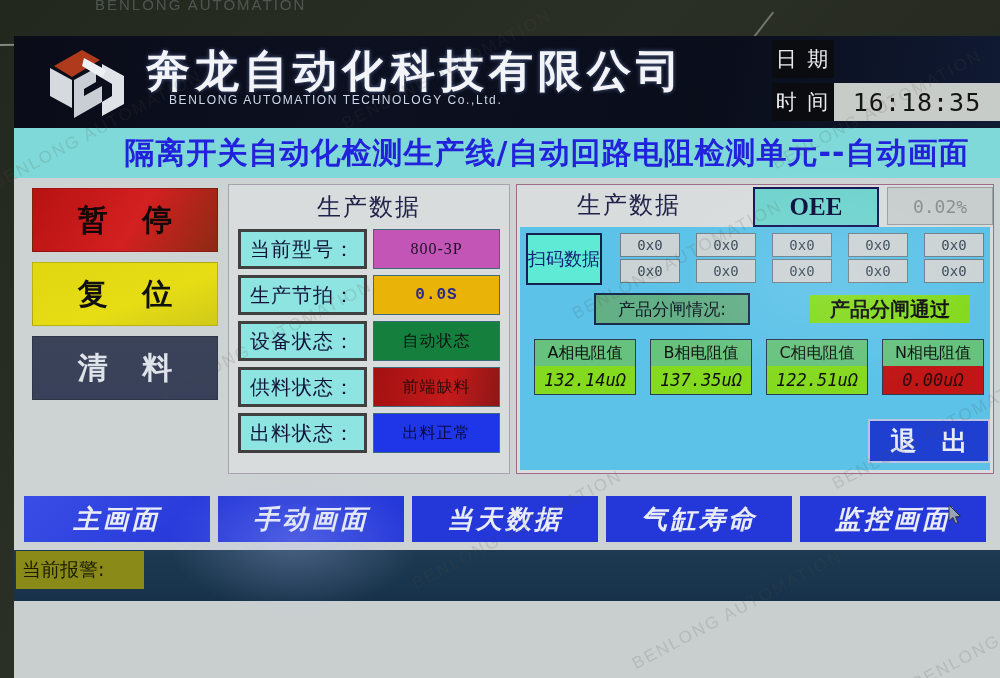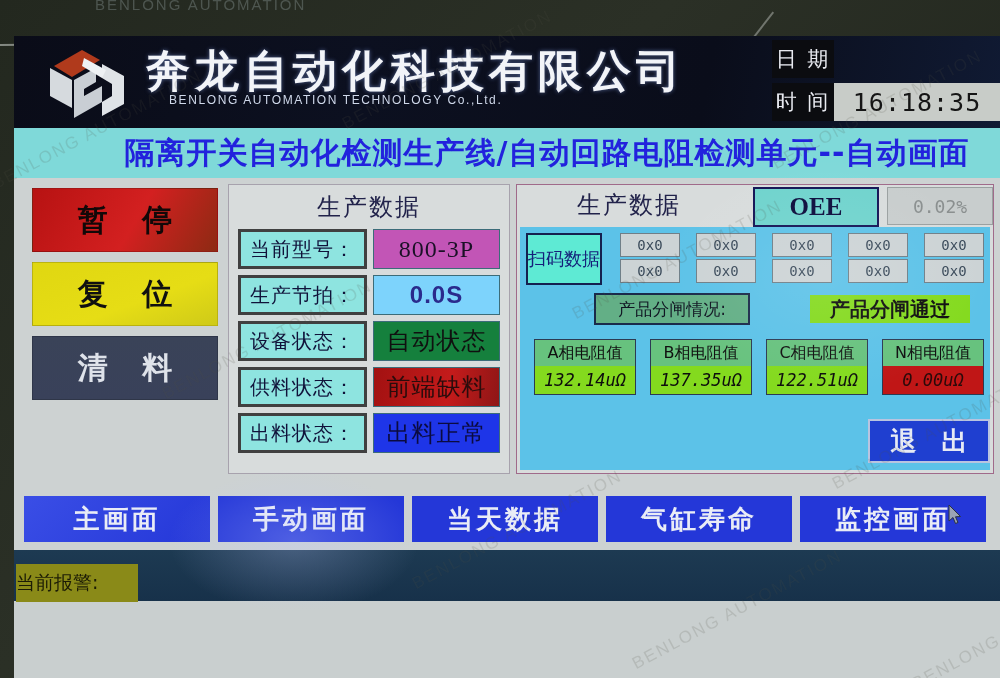--- a/index.html
+++ b/index.html
@@ -59,24 +59,24 @@
   .b-clear{background:linear-gradient(180deg,#3a4358,#39415a);color:#dfe3ea;}
 
   
   .card-left{position:absolute;left:214px;top:6px;width:280px;height:288px;
              background:#d8dcdc;border:1px solid #a7a2ad;}
   .card-title{text-align:center;color:#21224a;font-size:24px;padding-top:6px;letter-spacing:2px;
               font-family:"DejaVu Sans",sans-serif;}
   .kv{display:flex;margin:6px 9px 0 9px;height:40px;}
   .kv .k{width:123px;background:#8ee4e0;border:3px solid #404040;color:#10123a;
          font-size:20px;display:flex;align-items:center;justify-content:center;letter-spacing:1px;}
-  .kv .v{flex:1;margin-left:6px;border:1px solid #3c6c79;font-size:24px;
+  .kv .v{flex:1;margin-left:6px;border:1px solid #3c6c79;font-size:16px;
          display:flex;align-items:center;justify-content:center;letter-spacing:1px;}
   .v-model{background:#c255b6;color:#1a1026;font-family:"Liberation Serif",serif;font-size:22px;}
-  .v-takt{background:#7dd3fc;color:#2a2a8c;font-family:Liberation Sans, sans-serif;font-size:21px;font-weight:bold;}
+  .v-takt{background:#eab308;color:#2a2a8c;font-family:Liberation Mono, monospace;font-size:21px;font-weight:bold;}
   .v-dev{background:#15803d;color:#101010;}
   .v-feed{background:linear-gradient(100deg,#a21111,#c41b1b 60%,#8e1616);color:#2a0c0c;}
   .v-out{background:#1e35e8;color:#0b0b40;}
 
   
   .card-right{position:absolute;left:502px;top:6px;width:476px;height:288px;
               background:#d8dcdc;border:1px solid #a06a8a;}
   .rt-head{position:relative;height:42px;}
   .rt-title{position:absolute;left:60px;top:4px;color:#21224a;font-size:24px;letter-spacing:2px;}
   .oee-btn{position:absolute;left:236px;top:2px;width:122px;height:36px;background:#6fd3cd;
@@ -113,31 +113,31 @@
         font-size:17px;color:#0d0d0d;font-family:"DejaVu Sans Mono",monospace;font-style:italic;}
   .ph-ok{background:#84da1e;}
   .ph-bad{background:#c01616;color:#2a0a0a;}
 
   .exitbtn{position:absolute;left:348px;top:192px;width:118px;height:40px;background:#1f3fd0;
            border:2px solid #b9c4e0;display:flex;align-items:center;justify-content:center;
            color:#e6eaf4;font-size:26px;font-weight:bold;letter-spacing:8px;text-indent:8px;}
 
   
   .navbar{position:absolute;left:0;top:452px;width:986px;height:62px;background:#cdd2d2;}
-  .tabs{position:absolute;left:10px;top:8px;display:flex;}
+  .tabs{position:absolute;left:10px;top:8px;display:flex;font-style:italic;}
   .tab{width:186px;height:46px;background:#2437d8;margin-right:8px;
        display:flex;align-items:center;justify-content:center;color:#e9ecf6;
        font-size:26px;font-weight:bold;letter-spacing:3px;font-family:"DejaVu Sans",sans-serif;}
   .tab.active{background:linear-gradient(135deg,#3a4ee6,#2437d8);}
 
   
   .alarmbar{position:absolute;left:0;top:514px;width:986px;height:51px;
             background:linear-gradient(180deg,#1d3a52,#17314a);}
-  .alarm-lbl{position:absolute;left:2px;top:14px;width:122px;height:38px;background:#8a8a18;
-             display:flex;align-items:center;color:#1c1c06;font-size:19px;}
+  .alarm-lbl{position:absolute;left:2px;top:1px;width:122px;height:38px;background:#8a8a18;
+             display:flex;align-items:center;padding-left:6px;color:#1c1c06;font-size:19px;}
 
   
   .glare1{position:absolute;left:150px;top:430px;width:260px;height:150px;pointer-events:none;
           background:radial-gradient(ellipse at center,rgba(190,200,255,.28),rgba(255,255,255,0) 68%);}
   .glare2{position:absolute;left:640px;top:120px;width:340px;height:240px;pointer-events:none;
           background:radial-gradient(ellipse at center,rgba(255,255,255,.10),rgba(255,255,255,0) 70%);}
   .wm{position:absolute;color:rgba(80,80,70,.16);font-size:17px;letter-spacing:2px;
       transform:rotate(-28deg);pointer-events:none;white-space:nowrap;
       font-family:"Liberation Sans",sans-serif;}
 

